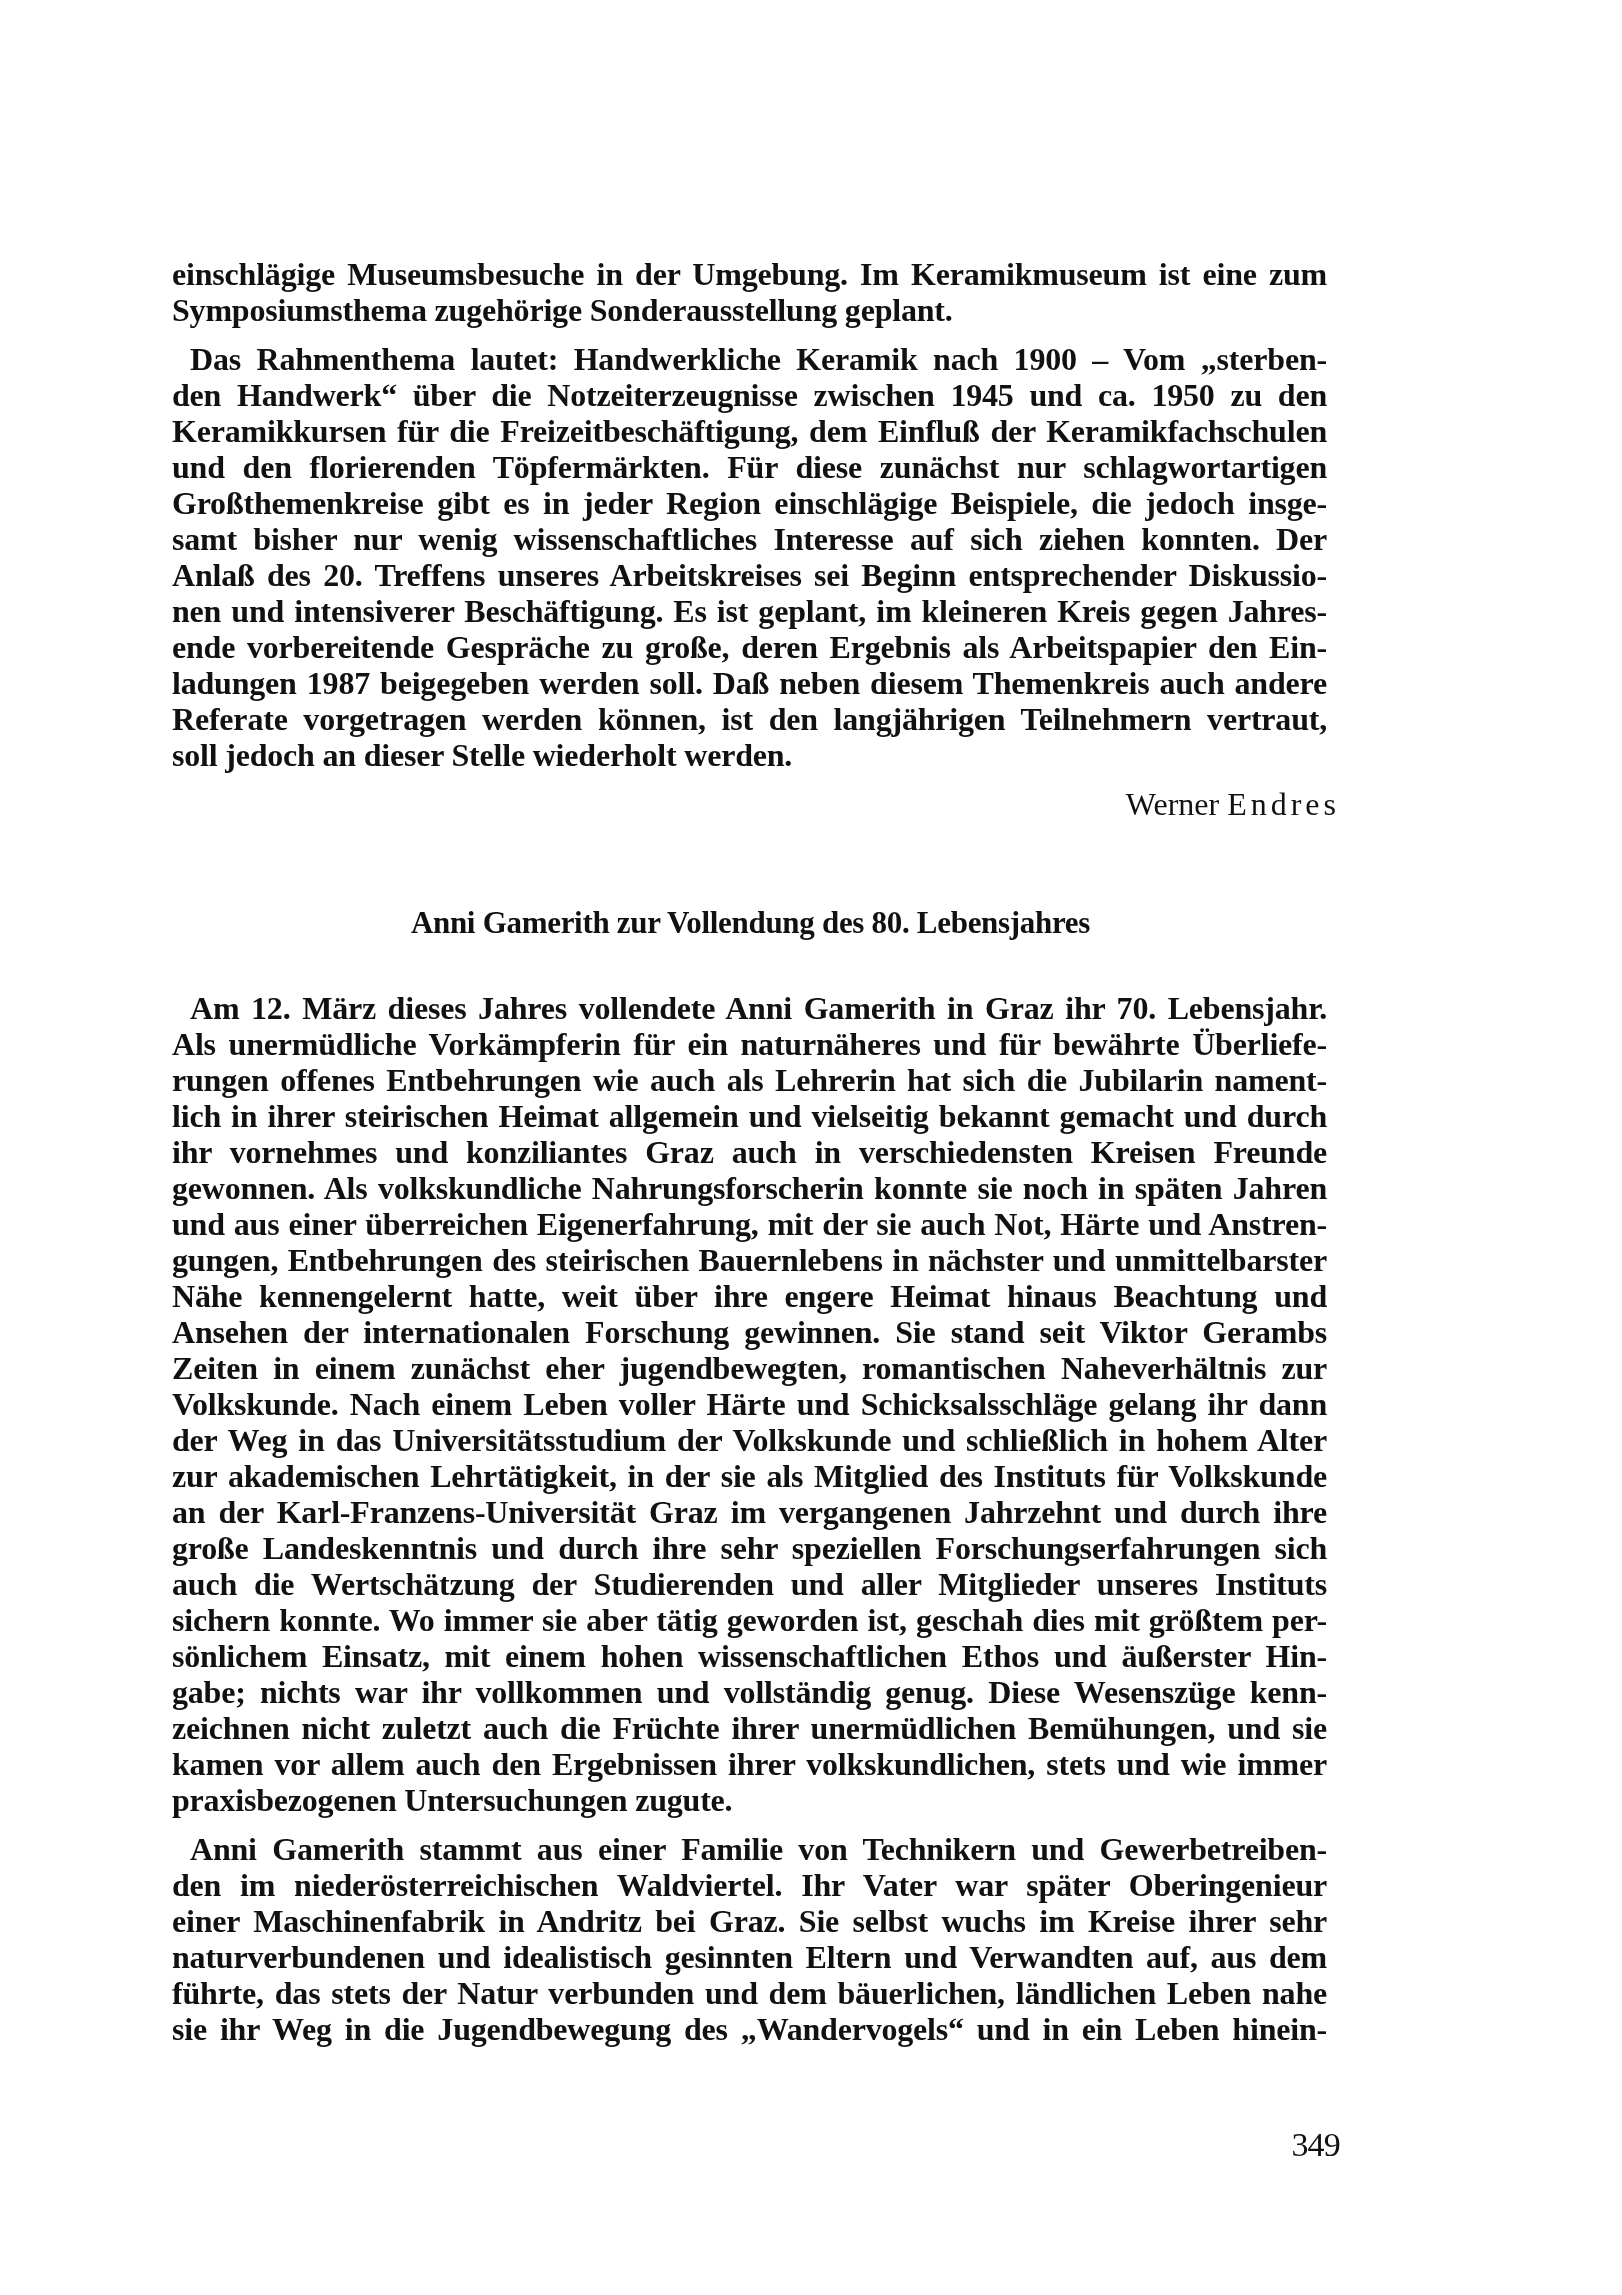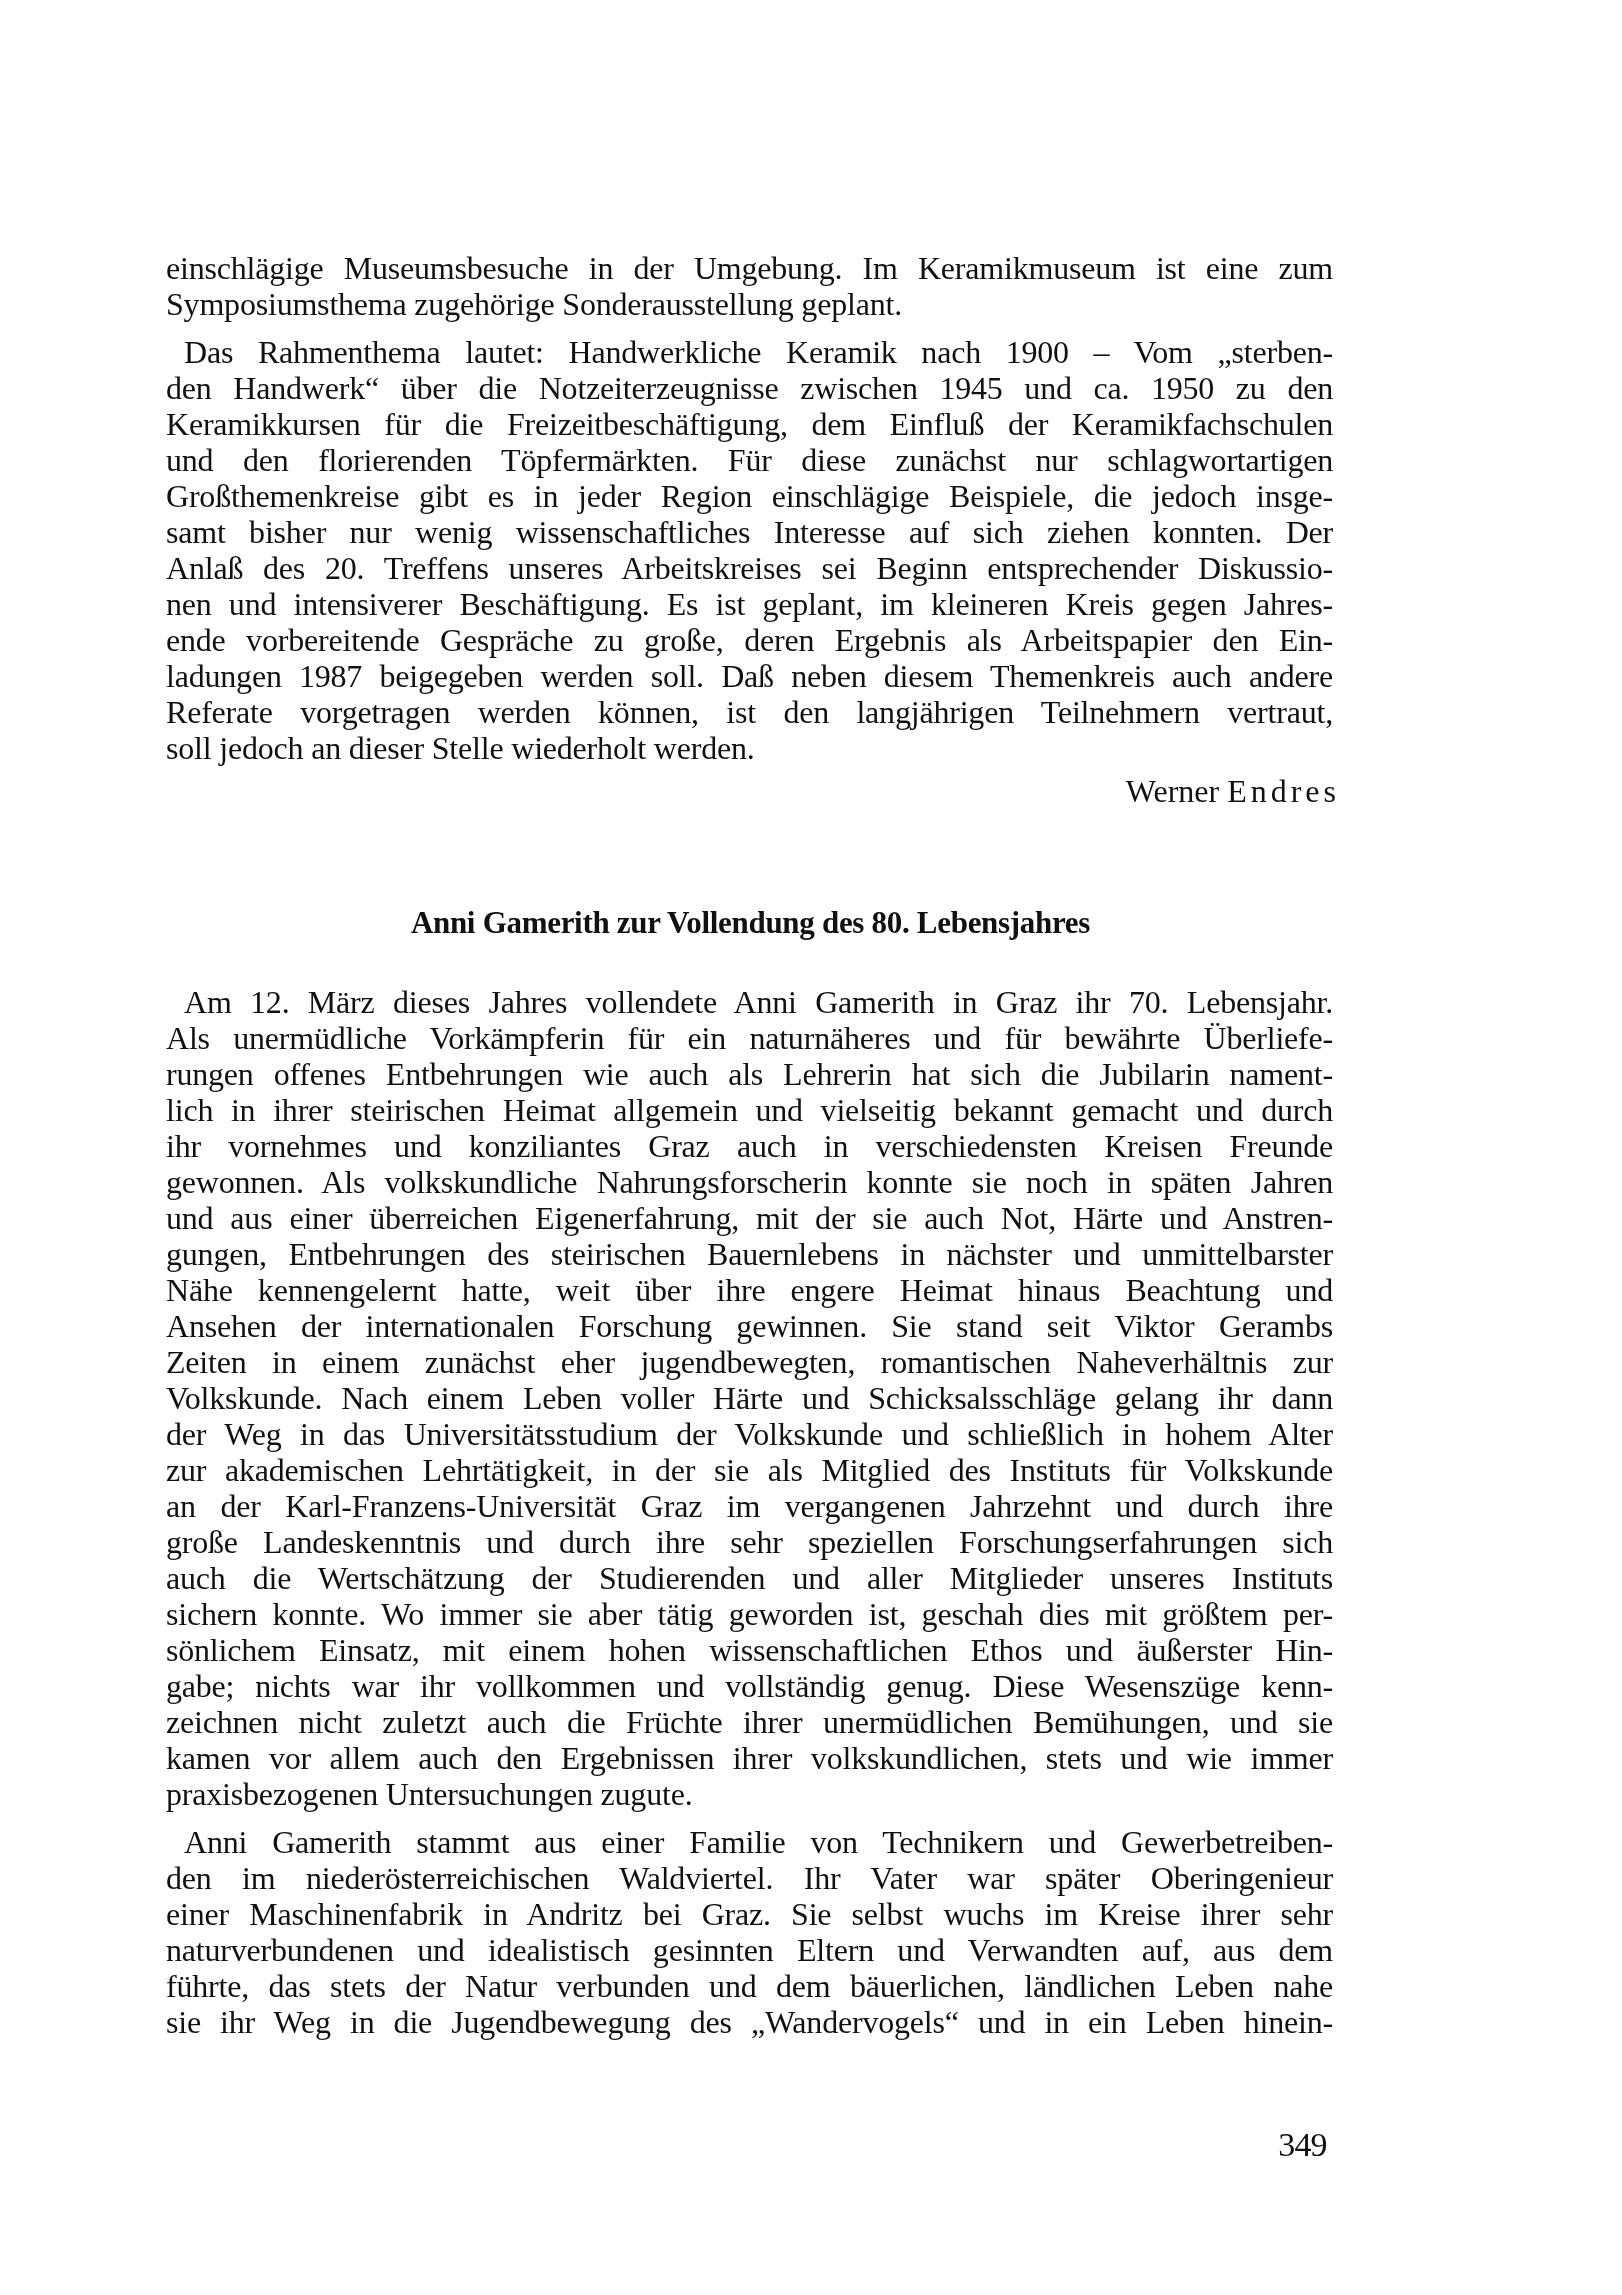--- a/index.html
+++ b/index.html
@@ -15,27 +15,28 @@
       color: #111111;
       font-family: "Liberation Serif", "DejaVu Serif", serif;
     }
     .page {
       position: absolute;
       left: 159px;
       top: 243px;
       width: 1181px;
     }
     .para {
-      margin: 7px;
+      margin: 13px;
       font-size: 32px;
       line-height: 36px;
       text-align: justify;
       text-align-last: left;
       letter-spacing: -0.2px;
       word-spacing: 0px;
+      font-weight: bold;
     }
     .para .line {
       display: block;
       text-align: justify;
       text-align-last: justify;
       white-space: nowrap;
     }
     .para .line.last {
       text-align-last: left;
     }
@@ -70,21 +71,21 @@
       position: absolute;
       left: 159px;
       top: 977px;
       width: 1181px;
     }
     .page-number {
       position: absolute;
       left: 1265px;
       width: 75px;
       top: 2125px;
-      text-align: center;
+      text-align: right;
       font-size: 34px;
       line-height: 39px;
       letter-spacing: -0.8px;
     }
   </style>
 </head>
 <body>
 
 <div class="page">
   <p class="para">

